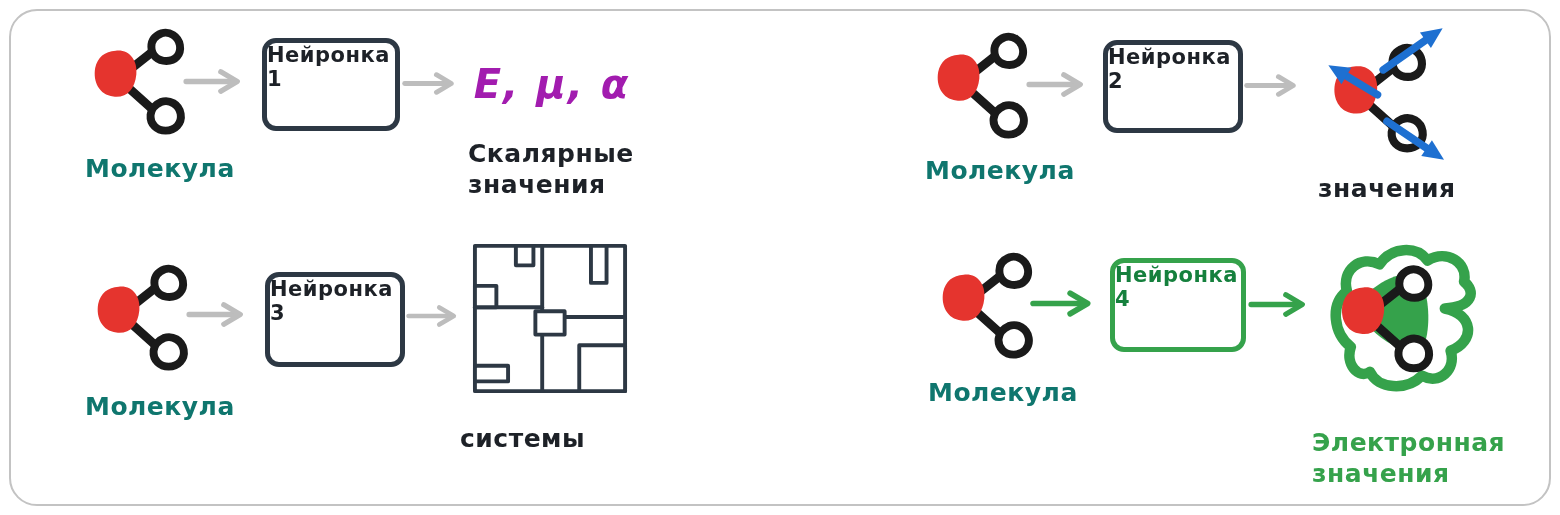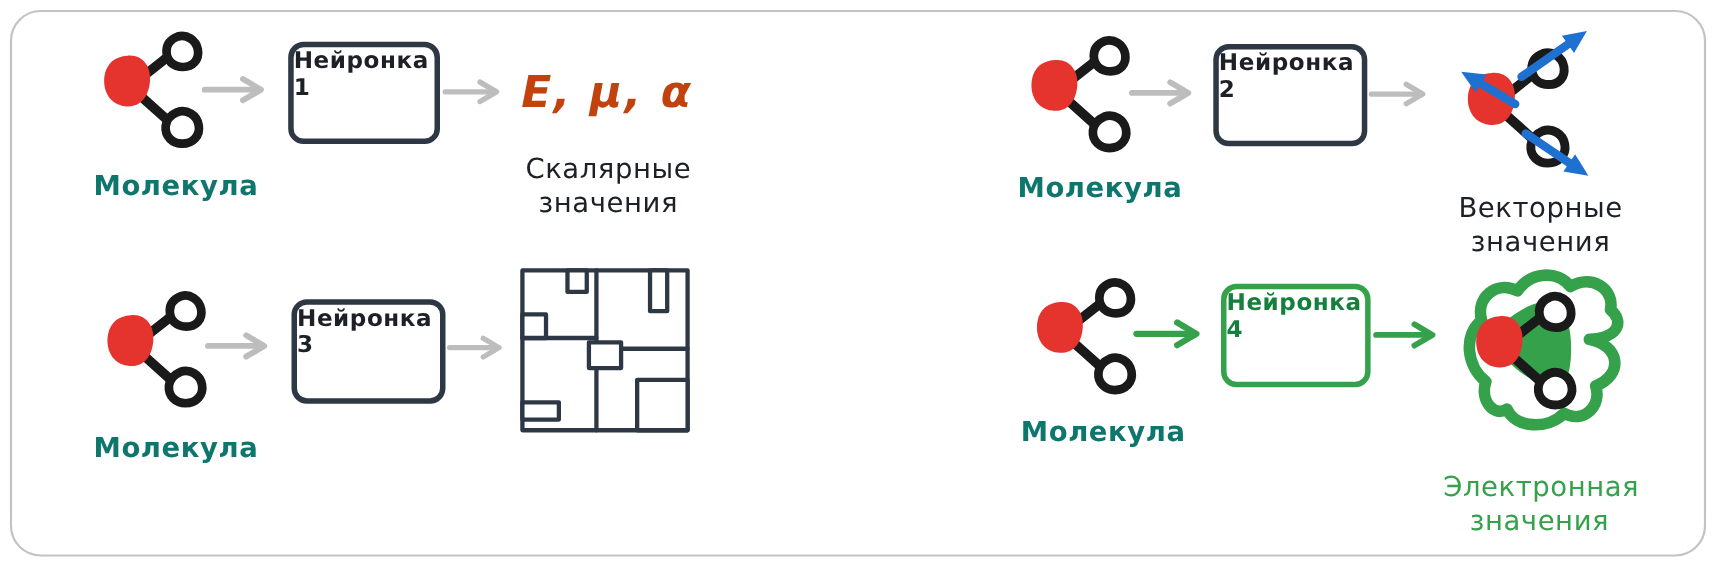--- a/index.html
+++ b/index.html
@@ -10,34 +10,34 @@
   .frame{
     position:absolute;left:9px;top:9px;right:9px;bottom:9px;
     border:2.5px solid #c3c3c3;border-radius:28px;background:#ffffff;
   }
   .abs{position:absolute;}
   .mol-label{
     position:absolute;text-align:center;font-size:25px;font-weight:600;
     letter-spacing:0.5px;color:#0f766e;
   }
   .out-label{
-    position:absolute;text-align:center;font-size:25px;font-weight:400;
+    position:absolute;font-size:25px;font-weight:700;
     letter-spacing:0.5px;line-height:1.22;color:#1d2127;
   }
   .out-label.green{color:#35a24b;}
   .nn-box{
     position:absolute;border:5px solid #2d3844;border-radius:14px;background:#ffffff;
     display:flex;align-items:flex-start;justify-content:center;
     font-size:21px;font-weight:600;letter-spacing:0.5px;color:#1d2127;
     box-sizing:border-box;
   }
   .nn-box.green{border-color:#35a24b;color:#15803d;}
   .formula{
     position:absolute;font-size:40px;font-weight:bold;font-style:italic;
-    color:#c2410c;text-align:center;letter-spacing:2px;line-height:60px;
+    color:#a21caf;text-align:center;letter-spacing:2px;line-height:60px;
   }
   .arrow-gray{color:#bdbdbd;}
   .arrow-green{color:#35a24b;}
   svg{display:block;}
 </style>
 </head>
 <body>
 
 <svg width="0" height="0" style="position:absolute" aria-hidden="true">
   <defs>
@@ -108,21 +108,20 @@
       <line x1="0" y1="0" x2="58" y2="0"></line>
         <polygon points="54,-10 76,0 54,10" stroke="none"></polygon>
     </g>
     <g transform="translate(66,102) rotate(34)">
       <line x1="0" y1="0" x2="54" y2="0"></line>
         <polygon points="50,-10 72,0 50,10" stroke="none"></polygon>
     </g>
   </g>
 </svg>
 <div class="out-label" style="left:1318px;top:174px;width:165px">
-  <div>Векторные</div>
   <div>значения</div>
 </div>
 
 <svg class="abs" style="left:95px;top:262px" width="95" height="111" viewBox="0 0 120 140">
     <use href="#molecule"></use>
   </svg>
 <div class="mol-label" style="left:85px;top:392px;width:145px">Молекула</div>
 
 <svg class="abs arrow-gray" style="left:186px;top:300px" width="66" height="29" viewBox="0 0 68 30">
     <use href="#harrow"></use>
@@ -144,20 +143,21 @@
     <line x1="72" y1="76" x2="157" y2="76"></line>
     <rect x="45" y="3" width="18" height="20"></rect>
     <rect x="122" y="3" width="16" height="38"></rect>
     <rect x="3" y="44" width="22" height="22"></rect>
     <rect x="65" y="70" width="30" height="24"></rect>
     <rect x="110" y="105" width="47" height="47"></rect>
     <rect x="3" y="126" width="34" height="16"></rect>
   </g>
 </svg>
 <div class="out-label" style="left:460px;top:424px;width:195px">
+  <div>системы</div>
 </div>
 
 <svg class="abs" style="left:940px;top:250px" width="95" height="111" viewBox="0 0 120 140">
     <use href="#molecule"></use>
   </svg>
 <div class="mol-label" style="left:928px;top:378px;width:145px">Молекула</div>
 
 <svg class="abs arrow-green" style="left:1030px;top:288px" width="70" height="31" viewBox="0 0 68 30">
     <use href="#harrow"></use>
   </svg>

